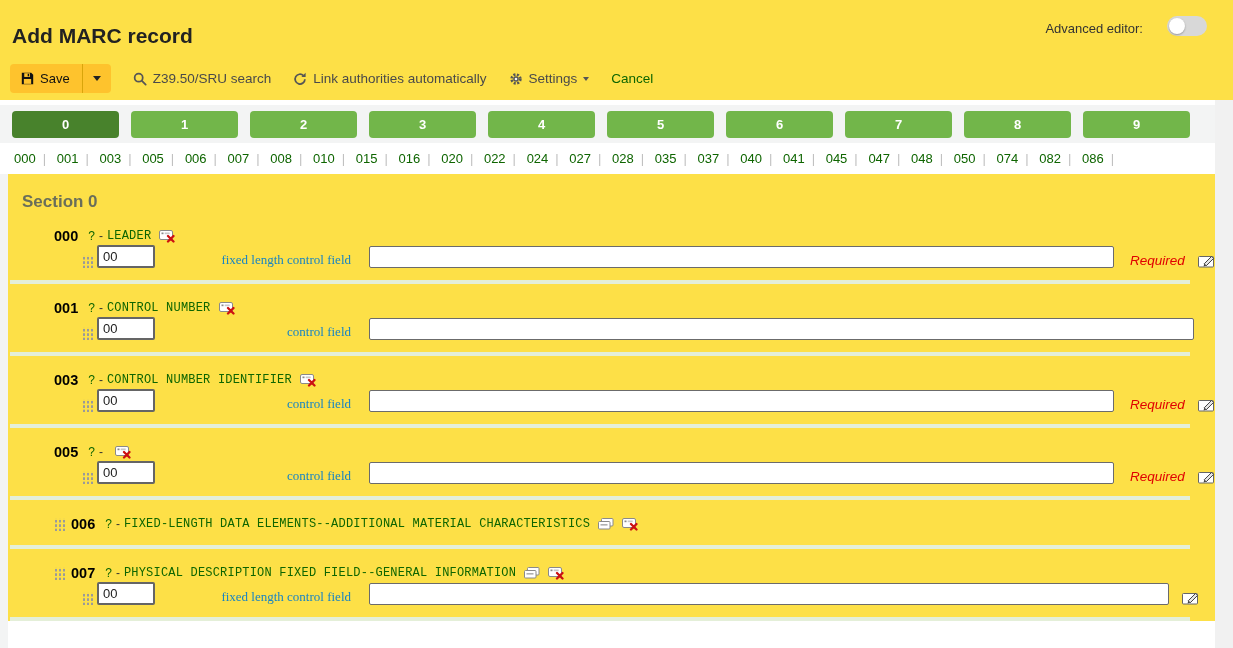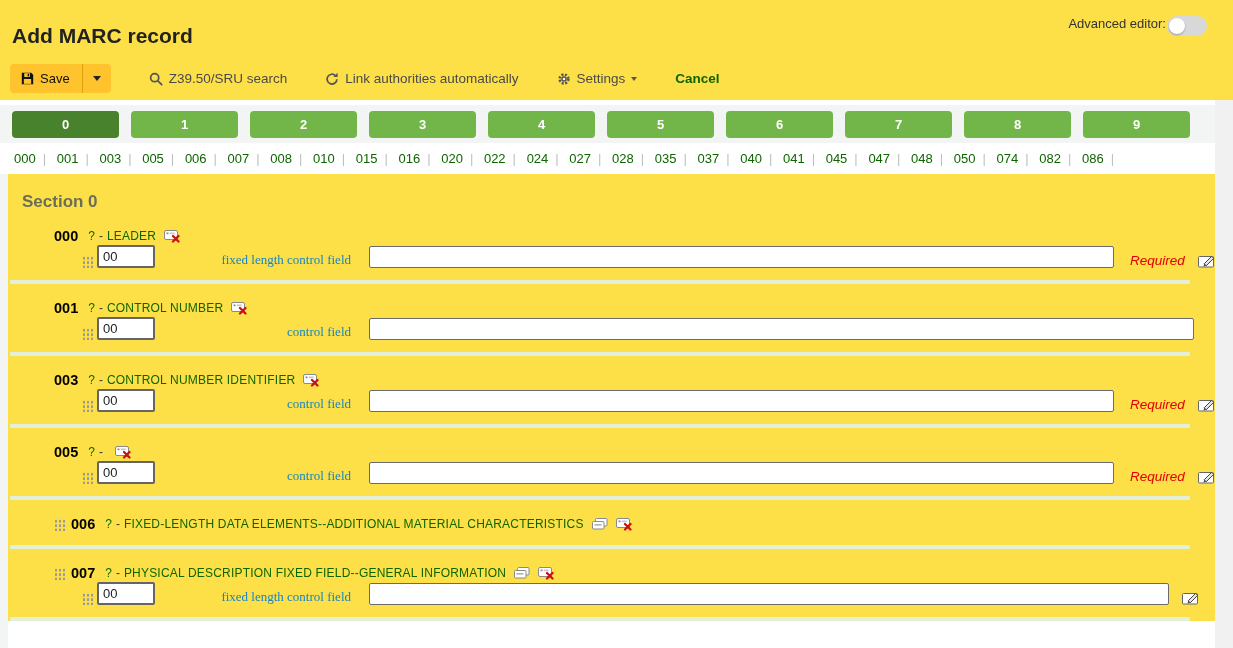--- a/index.html
+++ b/index.html
@@ -5,32 +5,32 @@
 <style>
   * { box-sizing: content-box; }
   html,body { margin:0; padding:0; }
   body {
     width:1233px; height:648px; overflow:hidden; position:relative;
     background:#ffffff; font-family:"Liberation Sans", sans-serif;
   }
   
   .page-header { background:#fde047; height:100px; position:relative; padding:0; }
   .page-title { position:absolute; left:12px; top:24px; margin:0; font-size:21px; font-weight:bold; color:#222; }
-  .adv-editor { position:absolute; top:16px; right:26px; display:flex; align-items:flex-start; gap:1px; font-size:13px; color:#333; }
+  .adv-editor { position:absolute; top:16px; right:26px; display:flex; align-items:flex-end; gap:24px; font-size:13px; color:#333; }
   .toggle { width:40px; height:20px; border-radius:10px; background:#d8d8d8; position:relative; cursor:pointer; }
   .toggle .knob { position:absolute; left:2px; top:2px; width:16px; height:16px; border-radius:50%; background:#fff; box-shadow:0 1px 2px rgba(0,0,0,.3); }
   
-  .toolbar { position:absolute; left:10px; top:64px; display:flex; align-items:center; gap:38px; }
+  .toolbar { position:absolute; left:10px; top:64px; display:flex; align-items:center; gap:22px; }
   .btn-save { display:flex; background:#fec32d; border-radius:4px; overflow:hidden; }
   .btn-save-main { display:flex; align-items:center; gap:6px; padding:7px 12px 7px 11px; font-size:13px; color:#111; border-right:1px solid #d9a50b; cursor:pointer; }
   .btn-save-caret { padding:7px 10px; display:flex; align-items:center; cursor:pointer; }
   .caret-down { width:0; height:0; border-left:4px solid transparent; border-right:4px solid transparent; border-top:5px solid #222; }
   .caret-down.gray { border-top-color:#555; }
   .tool-item { display:flex; align-items:center; gap:6px; font-size:13.5px; color:#4a4a4a; cursor:pointer; }
-  .tool-item.cancel { color:#0e6500; font-weight:bold; }
+  .tool-item.cancel { color:#0e6500; font-weight:normal; }
   
   .tabs-gap { position:absolute; top:100px; left:0; width:1233px; height:5px; background:#fff; }
   .tabs-strip { position:absolute; top:105px; left:0; width:1221px; background:#f3f4f4; padding:6px 0 5px 12px; display:flex; }
   .section-tab { width:107px; height:27px; margin-right:12px; border-radius:4px; background:#72b64a; color:#fff;
     font-size:13px; font-weight:bold; display:flex; align-items:center; justify-content:center; cursor:pointer; }
   .section-tab.active { background:#48822c; }
   
   .quicklinks { position:absolute; top:143px; left:0; width:1219px; background:#fff; border-bottom:1px solid #d5d5d5; padding:8px 0 9px 14px; font-size:13px; }
   .quicklink { color:#0e6500; text-decoration:none; cursor:pointer; }
   .qsep { color:#c0c0c0; margin:0 7px; }
@@ -39,21 +39,21 @@
   .section-heading { margin:6px 0 0 0; font-size:17px; font-weight:bold; color:#696e5a; }
   .field { margin-top:15px; padding-left:32px; }
   .tag-line { display:flex; align-items:center; height:18px; }
   .handle { width:11px; height:13px; flex:none;
     background-image:radial-gradient(circle,#9a9a9a 1.1px,transparent 1.3px);
     background-size:4px 4.4px; background-position:0 1px; cursor:grab; }
   .tag-handle { margin-right:6px; }
   .tag-num { font-size:14.5px; font-weight:bold; color:#000; margin-right:10px; }
   .help-link { color:#0e6500; font-size:12px; margin-right:4px; cursor:pointer; text-decoration:none; }
   .dash { color:#333; font-size:12px; margin-right:4px; }
-  .tag-name { color:#0e6500; font-size:12px; letter-spacing:.2px; cursor:pointer; text-decoration:none; }
+  .tag-name { color:#0e6500; font-size:12px; letter-spacing:.2px; cursor:pointer; text-decoration:none;font-family:Liberation Mono, monospace; }
   .icon { margin-left:8px; display:inline-flex; align-items:center; }
   .subfield-line { display:flex; align-items:flex-end; padding-left:28px; }
   .indicator { width:46px; height:17px; border:2px solid #656565; border-radius:2px; padding:1px 4px;
     font-family:"Liberation Sans",sans-serif; font-size:13px; color:#222; margin-left:4px; }
   .sf-label { width:196px; text-align:right; margin-right:18px; font-size:13px; flex:none;font-family:Liberation Serif, serif; }
   .sf-label a { color:#1784c4; text-decoration:none; cursor:pointer; }
   .value-input { height:18px; border:1px solid #6b6b6b; border-radius:2px; padding:1px 4px;
     font-family:"Liberation Sans",sans-serif; font-size:13px; flex:none; }
   .required { font-style:italic; color:#e00000; font-size:13.5px; margin-left:16px; }
   .editor-icon { margin-left:13px; cursor:pointer; display:inline-flex; }

